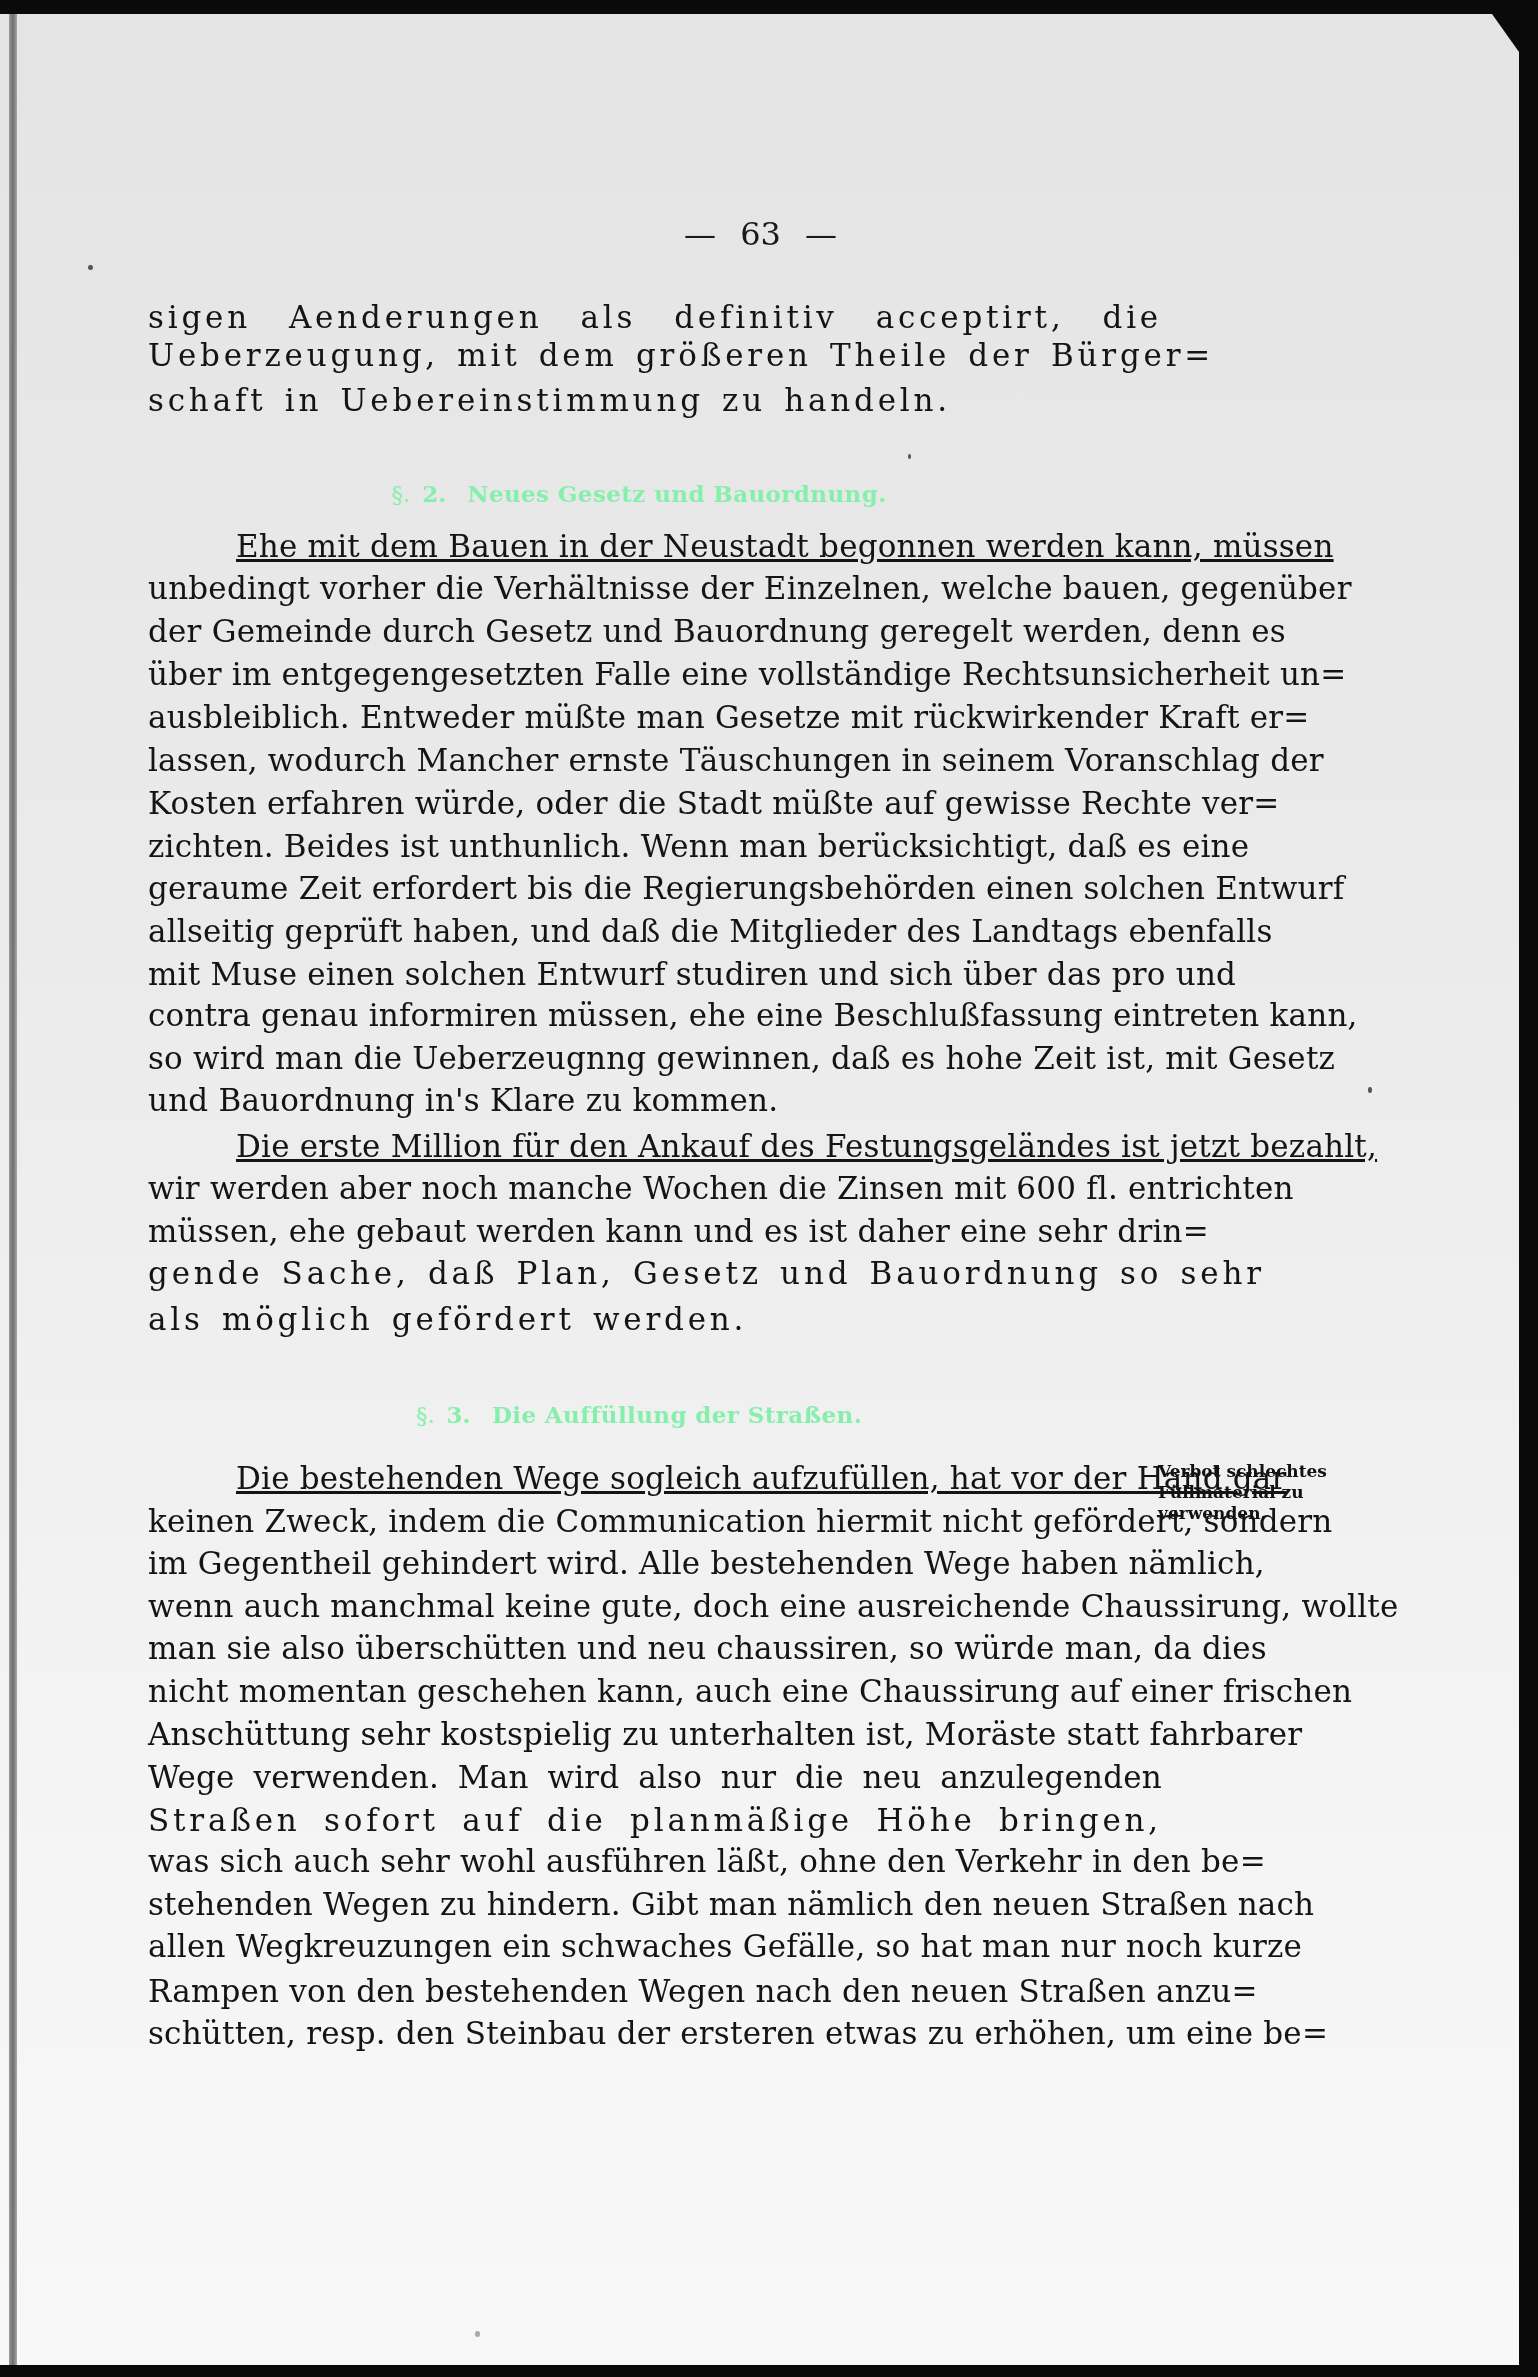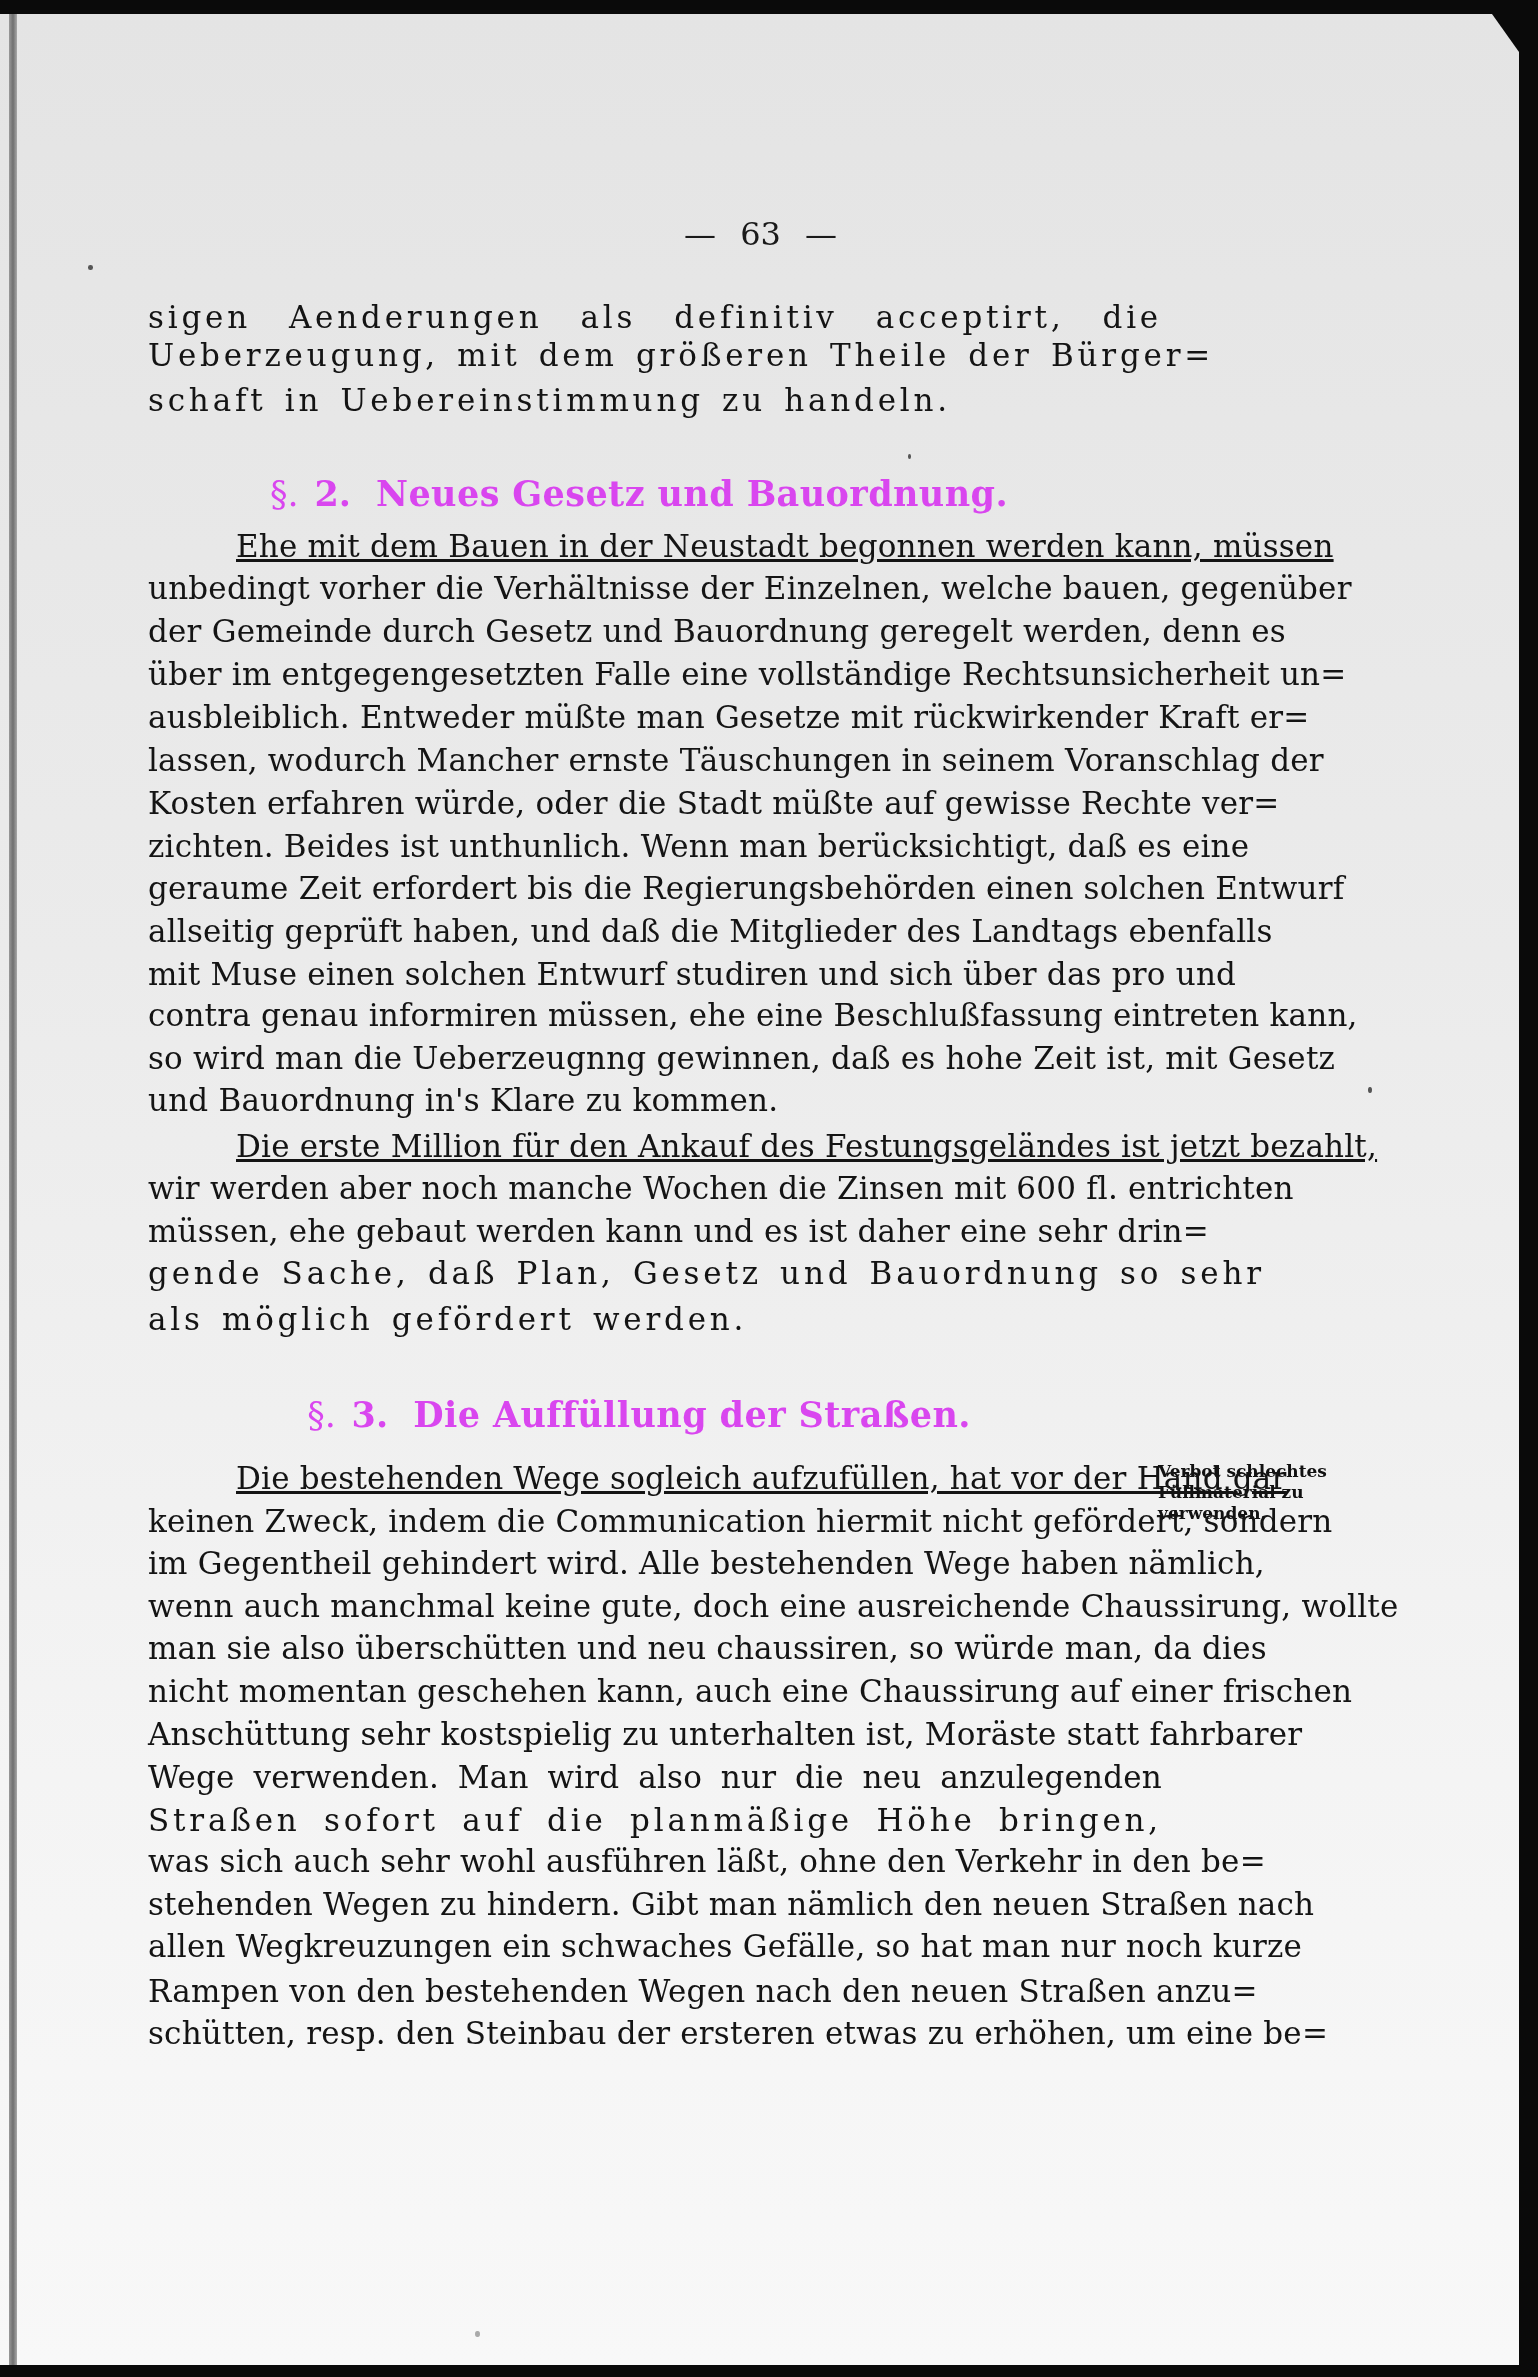--- a/index.html
+++ b/index.html
@@ -28,21 +28,21 @@
   }
   .line.last { text-align-last:left; }
   .line.indent { padding-left:88px; width:925px;text-decoration:underline; }
   .line.spaced { letter-spacing:3.8px; word-spacing:4.6px; }
   .pagenum {
     position:absolute; left:1px; width:1519px; top:215px; text-align:center;
     font-size:32px; color:#1a1a1a; word-spacing:14px;
   }
   .heading {
     position:absolute; left:132px; width:1014px; text-align:center;
-    font-size:35px; line-height:45px; color:#d946ef;
+    font-size:23px; line-height:45px; color:#86efac;
   }
   .heading .sect { font-weight:normal; }
   .heading .num { font-weight:bold; margin:0 14px 0 4.6px; }
   .heading .title { font-weight:bold; font-family:"DejaVu Serif", serif; letter-spacing:0.4px; }
   .margin-note {
     position:absolute; left:1158px; top:1461px; width:169px;
     font-size:17px; line-height:21px; color:#111; text-align:left; font-weight:bold;
   }
   .speck { position:absolute; background:#555; border-radius:50%; }
 </style>

